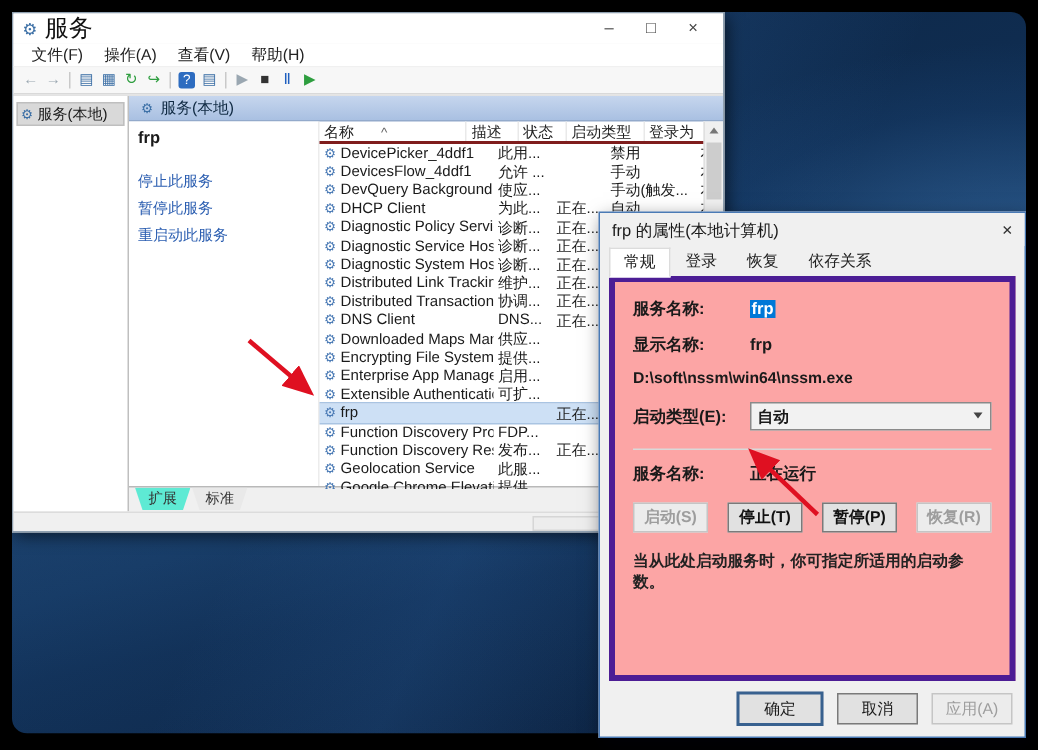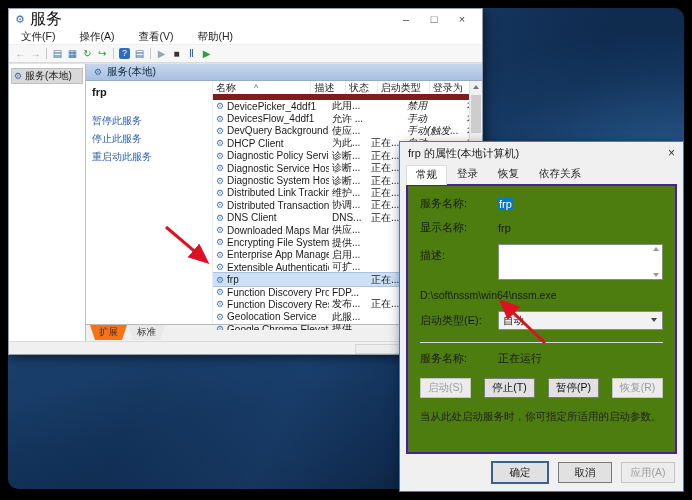--- a/index.html
+++ b/index.html
@@ -15,21 +15,21 @@
       linear-gradient(160deg,#0d2442 0%,#103056 55%,#0a1d38 100%);}
   
   .win{position:absolute;left:8px;top:8px;width:473px;height:345px;background:#f0f0f0;
        border:1px solid #8fa0b0;box-shadow:2px 3px 10px rgba(0,0,0,.55);z-index:1;
        display:flex;flex-direction:column;font-size:11px;color:#1a1a1a;}
   .titlebar{height:20px;background:#fff;display:flex;align-items:center;padding:0 6px;flex:0 0 auto;}
   .app-ico{color:#3a6ea5;font-size:11px;margin-right:5px;}
   .title-text{font-size:16px;color:#111;}
   .tb-controls{margin-left:auto;display:flex;}
   .tb-btn{width:28px;text-align:center;color:#444;font-size:11px;line-height:20px;}
-  .menubar{height:15px;background:#fff;display:flex;align-items:center;padding:0 6px;gap:12px;flex:0 0 auto;border-bottom:1px solid #f0f0f0;}
+  .menubar{height:15px;background:#fff;display:flex;align-items:center;padding:0 6px;gap:2px;flex:0 0 auto;border-bottom:1px solid #f0f0f0;}
   .menu-item{padding:0 6px;font-size:10.5px;color:#222;}
   .toolbar{height:17px;background:#f7f7f7;border-bottom:1px solid #d9d9d9;display:flex;align-items:center;padding:0 4px;flex:0 0 auto;}
   .ticon{width:15px;text-align:center;font-size:10px;line-height:15px;color:#3a6ea5;}
   .ticon.dim{color:#9aa7b1;}
   .ticon.green{color:#2e9e3f;}
   .ticon.blue{color:#1f5fbf;}
   .ticon.dark{color:#333;}
   .ticon.help{background:#2d6cc0;color:#fff;border-radius:2px;width:11px;height:11px;line-height:11px;font-size:9px;margin:0 2px;}
   .tsep{width:1px;height:11px;background:#c9c9c9;margin:0 3px;}
   .main{flex:1 1 auto;display:flex;min-height:0;border-top:1px solid #e3e3e3;}
@@ -38,54 +38,54 @@
              margin:1px 2px;padding:0 2px;font-size:10px;white-space:nowrap;}
   .tree-ico{color:#3a6ea5;font-size:9px;}
   .content{flex:1 1 auto;display:flex;flex-direction:column;min-width:0;background:#fff;}
   .pane-header{height:16px;background:linear-gradient(#c6d6ee,#a9c0e2);display:flex;align-items:center;
                gap:5px;padding:0 8px;font-size:10.5px;color:#102a43;flex:0 0 auto;border-bottom:1px solid #93aacb;}
   .pane-body{flex:1 1 auto;display:flex;min-height:0;}
   .detail{width:116px;flex:0 0 auto;padding:5px 4px 0 6px;background:#fff;}
   .detail-title{font-weight:bold;font-size:11px;margin-bottom:16px;}
   .svc-link{display:block;color:#2a5db0;font-size:10px;margin-bottom:4px;}
   .list{flex:1 1 auto;position:relative;min-width:0;border-left:1px solid #ececec;}
-  .list-head{display:flex;height:13px;border-bottom:6px solid #7f1d1d;margin-right:12px;font-size:10px;color:#222;}
+  .list-head{display:flex;height:13px;border-bottom:2px solid #7f1d1d;margin-right:12px;font-size:10px;color:#222;}
   .hc{border-right:1px solid #e9e9e9;padding:0 3px;white-space:nowrap;overflow:hidden;display:flex;align-items:center;}
   .sortmark{margin-left:18px;color:#666;font-size:9px;}
   .rows{margin-right:12px;overflow:hidden;height:calc(100% - 13px);}
   .row{display:flex;height:12.4px;align-items:center;font-size:10px;color:#1a1a1a;}
   .row.selected{background:#cde0f5;outline:1px solid #a9c4e2;}
   .c{padding:0 3px;white-space:nowrap;overflow:hidden;text-overflow:clip;}
   .c.name{width:110px;display:flex;align-items:center;gap:3px;flex:0 0 auto;}
   .c.desc{width:33px;flex:0 0 auto;}
   .c.status{width:30px;flex:0 0 auto;}
-  .c.startup{width:54px;flex:0 0 auto;font-style:italic;}
+  .c.startup{width:54px;flex:0 0 auto;}
   .c.logon{width:40px;flex:0 0 auto;}
   .svc-ico{font-style:normal;color:#4a7ab5;font-size:9px;flex:0 0 auto;}
   .vscroll{position:absolute;right:0;top:0;bottom:0;width:12px;background:#f0f0f0;border-left:1px solid #e0e0e0;}
   .vs-up{height:12px;display:flex;align-items:center;justify-content:center;}
   .tri-up{width:0;height:0;border-left:3px solid transparent;border-right:3px solid transparent;border-bottom:4px solid #777;}
   .vs-thumb{position:absolute;left:1px;right:1px;top:14px;height:38px;background:#cdcdcd;}
   .tab-bar{height:16px;flex:0 0 auto;border-top:1px solid #b9b9b9;background:#f0f0f0;display:flex;align-items:flex-start;padding-left:4px;gap:1px;}
   .vtab{font-size:9.5px;padding:1px 9px 1px;background:#e9e9e9;color:#333;
         clip-path:polygon(0 0,100% 0,calc(100% - 5px) 100%,5px 100%);}
-  .vtab.active{background:#f97316;}
+  .vtab.active{background:#5eead4;}
   .statusbar{height:12px;background:#f0f0f0;border-top:1px solid #dcdcdc;flex:0 0 auto;position:relative;}
   .grip-box{position:absolute;right:10px;top:2px;width:115px;height:8px;border:1px solid #d6d6d6;background:#ededed;}
   
   .dlg{position:absolute;left:399px;top:141px;width:283px;height:349px;background:#f0f0f0;
        border:1px solid #4a7ab5;box-shadow:3px 5px 12px rgba(0,0,10,.6);z-index:10;
        display:flex;flex-direction:column;font-size:11px;color:#1a1a1a;}
   .dlg-titlebar{height:22px;display:flex;align-items:center;padding:0 8px;flex:0 0 auto;background:#f0f0f0;gap:16px;}
   .dlg-title{font-size:11px;}
   .dlg-close{margin-left:auto;color:#333;font-size:12px;width:20px;text-align:right;}
   .dlg-tabs{display:flex;padding:0 6px;flex:0 0 auto;align-items:flex-end;height:20px;}
   .dtab{font-size:10.5px;padding:2px 9px;border:1px solid transparent;color:#222;}
   .dtab.active{background:#fff;border:1px solid #dcdcdc;border-bottom:1px solid #fff;position:relative;top:1px;}
-  .dlg-page{margin:0 6px;background:#4d7c0f;border:2px solid #4c1d95;flex:1 1 auto;padding:10px 12px 4px;overflow:hidden;}
+  .dlg-page{margin:0 6px;background:#fca5a5;border:4px solid #4c1d95;flex:1 1 auto;padding:10px 12px 4px;overflow:hidden;font-weight:bold;}
   .fr{display:flex;align-items:center;margin-bottom:9px;}
   .fl{width:78px;flex:0 0 auto;font-size:11px;}
   .fv{font-size:11px;}
   .sel-val{background:#0078d7;color:#fff;padding:0 1px;}
   .desc-box{flex:1 1 auto;height:34px;border:1px solid #8a8a8a;background:#fff;position:relative;}
   .desc-arrows{position:absolute;right:2px;top:2px;bottom:2px;width:9px;display:flex;flex-direction:column;justify-content:space-between;align-items:center;}
   .tri-s-up{width:0;height:0;border-left:3px solid transparent;border-right:3px solid transparent;border-bottom:4px solid #999;}
   .tri-s-dn{width:0;height:0;border-left:3px solid transparent;border-right:3px solid transparent;border-top:4px solid #999;}
   .block-label{font-size:11px;margin-bottom:3px;}
   .path-text{font-size:10.5px;margin-bottom:10px;}
@@ -159,22 +159,22 @@
       <div class="content">
         <div class="pane-header">
           <span class="tree-ico">⚙</span>
           <span>服务(本地)</span>
         </div>
 
         <div class="pane-body">
           <div class="detail">
             <div class="detail-title">frp</div>
             <div>
-              <a class="svc-link">暂停此服务</a>
-                <a class="svc-link">停止此服务</a>
+              <a class="svc-link">停止此服务</a>
+                <a class="svc-link">暂停此服务</a>
                 <a class="svc-link">重启动此服务</a>
             </div>
           </div>
 
           <div class="list">
             <div class="list-head">
               <span class="hc" style="width:110px">
                 <span>名称</span>
                 <span class="sortmark">^</span>
               </span>
@@ -410,30 +410,20 @@
 
     <div class="dlg-page">
       <div class="fr">
         <span class="fl">服务名称:</span>
         <span class="fv sel-val">frp</span>
       </div>
       <div class="fr">
         <span class="fl">显示名称:</span>
         <span class="fv">frp</span>
       </div>
-      <div class="fr" style="align-items:flex-start;">
-        <span class="fl" style="padding-top:4px">描述:</span>
-        <span class="desc-box">
-          <span></span>
-          <span class="desc-arrows">
-            <span class="tri-s-up"></span>
-            <span class="tri-s-dn"></span>
-          </span>
-        </span>
-      </div>
       <div class="path-text">D:\soft\nssm\win64\nssm.exe</div>
       <div class="fr">
         <span class="fl">启动类型(E):</span>
         <span class="combo">
           <span>自动</span>
           <span class="combo-arrow"></span>
         </span>
       </div>
       <hr class="dlg-hr">
       <div class="fr" style="margin-bottom:2px;">

